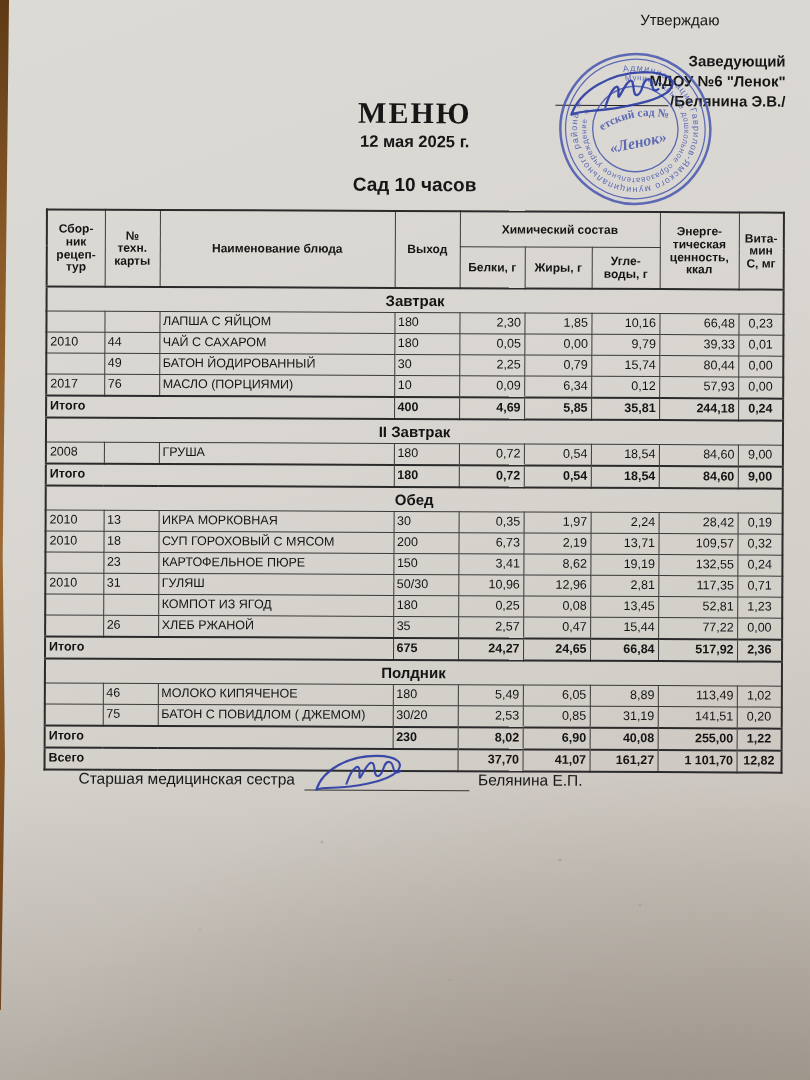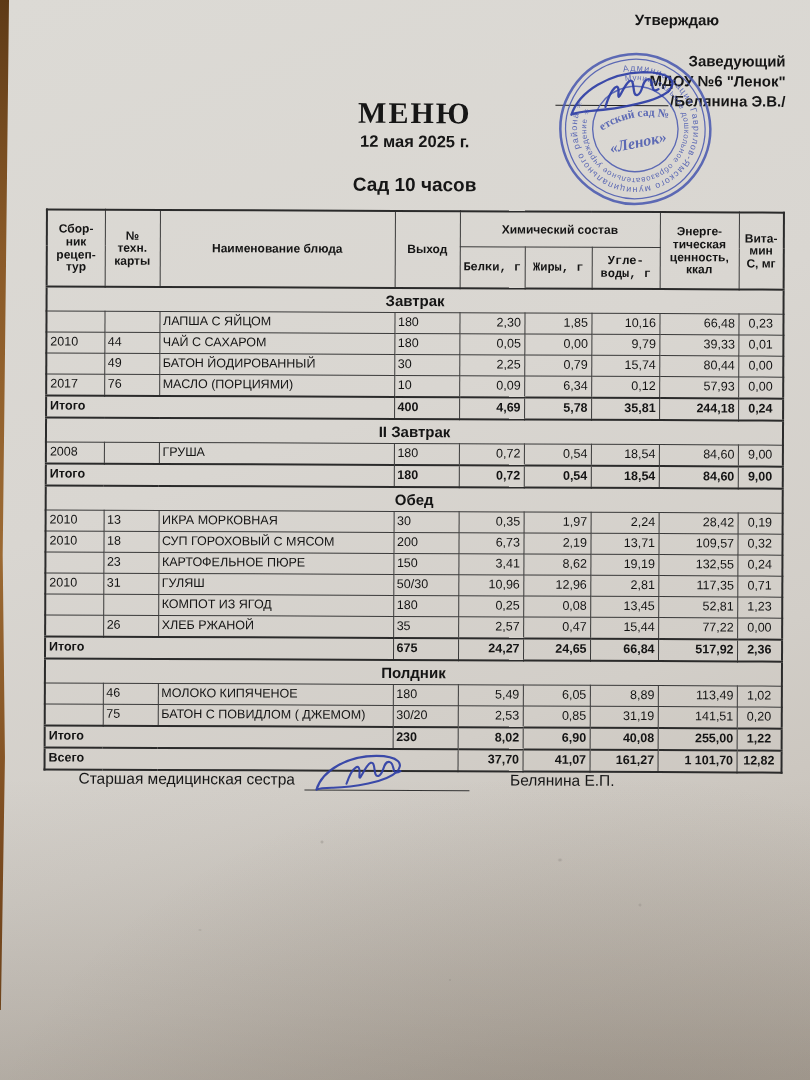--- a/index.html
+++ b/index.html
@@ -13,54 +13,54 @@
       radial-gradient(3px 2px at 200px 930px, rgba(110,105,100,.25), transparent 70%),
       linear-gradient(180deg, rgba(90,78,64,0) 72%, rgba(90,78,64,.16) 94%, rgba(90,78,64,.22) 100%),
       radial-gradient(130% 70% at 72% 112%, rgba(90,78,64,.22), transparent 58%),
       linear-gradient(160deg,#dcdad5 0%,#d9d6d1 40%,#d2cec8 66%,#c6c0b8 88%,#bdb6ad 100%);
     font-family:"Liberation Sans",sans-serif;color:#161616;}
   .wood{position:absolute;left:0;top:0;width:9px;height:1010px;
     background:linear-gradient(180deg,#5e3a16,#8a5a28 25%,#9c6a33 55%,#7a4a1f 85%,#6e441c);
     clip-path:polygon(0 0,100% 0,30% 55%,55% 75%,10% 100%,0 100%);}
   .content{position:absolute;left:0;top:0;width:810px;height:1080px;transform:rotate(.25deg);transform-origin:50% 40%;}
 
-  .approve{position:absolute;top:10px;left:633px;width:90px;font-size:15px;font-weight:bold;}
+  .approve{position:absolute;top:10px;left:633px;width:90px;font-size:15px;font-weight:normal;text-align:center;}
   .approver{position:absolute;top:50px;right:26px;width:260px;text-align:right;font-size:15px;font-weight:bold;line-height:20px;}
   .sig-underline{display:inline-block;width:113px;border-bottom:1.6px solid #222;height:14px;margin-right:2px;vertical-align:baseline;}
 
   .stampwrap{position:absolute;left:556px;top:50px;width:156px;height:156px;opacity:.88;}
   .stampwrap svg{transform:rotate(-12deg);}
   .scrawl{position:absolute;left:560px;top:66px;width:150px;height:60px;}
 
   .titleblock{position:absolute;left:45px;top:97px;width:737px;text-align:center;}
   .title-menu{font-family:"Liberation Serif",serif;font-weight:bold;font-size:30px;letter-spacing:2px;line-height:1.05;}
   .title-date{font-size:16.5px;font-weight:bold;margin-top:3px;}
   .title-sub{font-size:19px;font-weight:bold;margin-top:23px;}
 
   table.menu{position:absolute;left:45px;top:210px;width:737px;border-collapse:collapse;table-layout:fixed;
     font-size:12.5px;color:#141414;}
   table.menu td,table.menu th{border:1px solid #3a3a3a;padding:0 3px;height:20px;line-height:1.05;overflow:hidden;}
   table.menu{border:2px solid #2b2b2b;}
   table.menu thead th{font-weight:bold;font-size:12px;text-align:center;vertical-align:middle;white-space:pre-line;padding:1px 2px;}
   tr.hrow1 th{height:32px;}
-  tr.hrow2 th{height:38px;font-family:Liberation Mono, monospace;}
+  tr.hrow2 th{height:38px;}
   tr.band td{border-top:2px solid #2b2b2b;text-align:center;font-weight:bold;font-size:15px;height:23px;}
   tr.total td,tr.grand td{border-top:2px solid #2b2b2b;font-weight:bold;}
   .c-center{text-align:left;}
   .c-dish{text-align:left;padding-left:4px;}
   .c-num{text-align:right;padding-right:8px;}
   .c-energy{padding-right:10px;margin-left:38px;}
   .c-vit{padding-right:5px;text-align:center;}
   .t-label{text-align:left;padding-left:4px;}
 
   .footer{position:absolute;left:80px;top:760px;display:flex;align-items:flex-end;font-size:15.5px;}
   .footer .flabel{padding-bottom:2px;}
   .fsigline{position:relative;width:165px;border-bottom:1.6px solid #333;height:30px;margin:0 9px;}
   .fsigline svg{position:absolute;left:6px;top:-8px;}
-  .fname{padding-bottom:2px;margin-left:32px;}
+  .fname{padding-bottom:2px;}
 </style>
 </head>
 <body>
 
 <div class="photo">
   <div class="wood"></div>
   <div class="content">
 
     <div class="approve">Утверждаю</div>
 
@@ -190,21 +190,21 @@
             <td class="c-num">0,09</td>
             <td class="c-num">6,34</td>
             <td class="c-num">0,12</td>
             <td class="c-num c-energy">57,93</td>
             <td class="c-num c-vit">0,00</td>
           </tr>
           <tr class="total">
             <td class="t-label" colspan="3">Итого</td>
             <td class="c-center">400</td>
             <td class="c-num">4,69</td>
-            <td class="c-num">5,78</td>
+            <td class="c-num">5,85</td>
             <td class="c-num">35,81</td>
             <td class="c-num c-energy">244,18</td>
             <td class="c-num c-vit">0,24</td>
           </tr>
           <tr class="band">
             <td colspan="9">II Завтрак</td>
           </tr>
           <tr>
             <td class="c-center">2008</td>
             <td class="c-center"></td>

